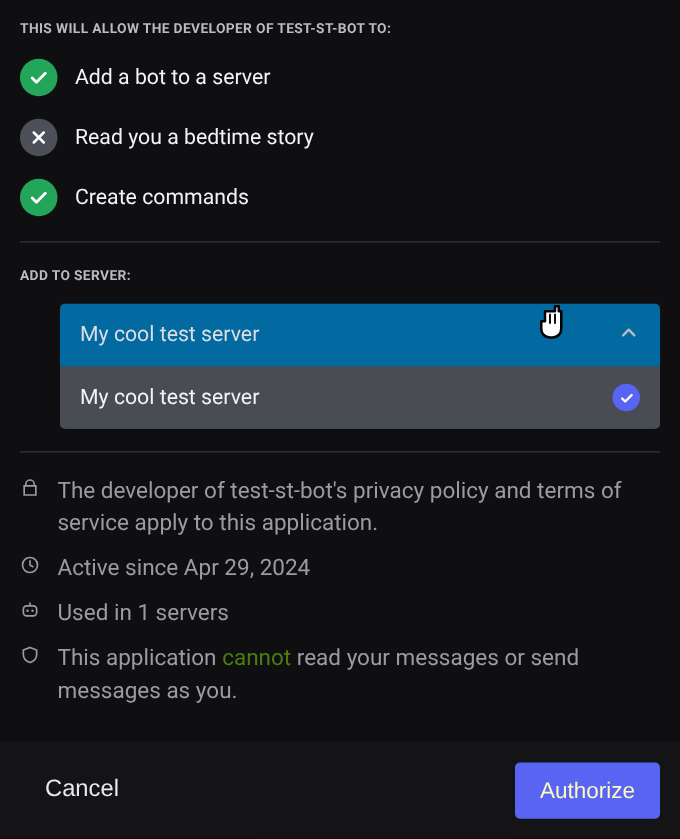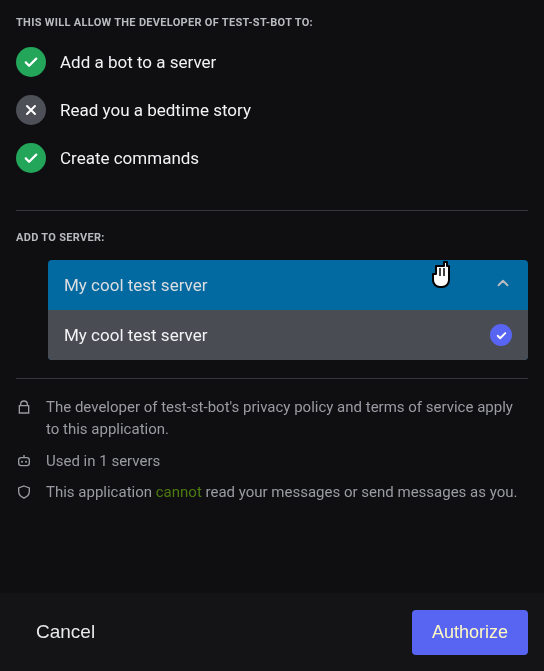--- a/index.html
+++ b/index.html
@@ -13,21 +13,21 @@
   .content {
     padding: 16px 16px 0 16px;
   }
   .section-title {
     font-size: 11px;
     font-weight: 700;
     letter-spacing: 0.3px;
     color: #b9bbbe;
     margin-bottom: 16px;
   }
-  .perm-list { margin-bottom: 37px; text-align: right; }
+  .perm-list { margin-bottom: 20px; text-align: right; }
   .perm {
     display: flex;
     align-items: center;
     gap: 14px;
     margin: 18px 0;
   }
   .perm-icon {
     width: 30px; height: 30px;
     border-radius: 50%;
     display: flex; align-items: center; justify-content: center;
@@ -95,21 +95,21 @@
 
   .info-list { margin-top: 2px; }
   .info-row {
     display: flex;
     align-items: flex-start;
     gap: 14px;
     margin: 10px 0;
   }
   .info-row svg { flex: 0 0 16px; margin-top: 2px; }
   .info-text {
-    font-size: 15px;
+    font-size: 18px;
     color: #9a9ca1;
     line-height: 1.45;
   }
   .info-text .strong { color: #4d7c0f; font-weight: 400; margin-top: 36px; }
 
   .footer {
     position: absolute;
     left: 0; right: 0; bottom: 0;
     height: 78px;
     background: #141417;
@@ -207,20 +207,27 @@
 
   <div class="info-list">
     <div class="info-row">
       <svg width="16" height="16" viewBox="0 0 24 24">
           <path d="M7 10 V8 a5 5 0 0 1 10 0 v2 M5 10 h14 v11 H5 z" fill="none" stroke="#9a9ca1" stroke-width="2"></path>
         </svg>
       <div class="info-text">The developer of test-st-bot's privacy policy and terms of service apply to this application.</div>
     </div>
     <div class="info-row">
       <svg width="16" height="16" viewBox="0 0 24 24">
+          <circle cx="12" cy="12" r="9" fill="none" stroke="#9a9ca1" stroke-width="2"></circle>
+          <path d="M12 7 v5 l3.5 2" stroke="#9a9ca1" stroke-width="2" fill="none" stroke-linecap="round"></path>
+        </svg>
+      <div class="info-text">Active since Apr 29, 2024</div>
+    </div>
+    <div class="info-row">
+      <svg width="16" height="16" viewBox="0 0 24 24">
           <rect x="4" y="7" width="16" height="12" rx="4" fill="none" stroke="#9a9ca1" stroke-width="2"></rect>
           <circle cx="9" cy="13" r="1.5" fill="#9a9ca1"></circle>
           <circle cx="15" cy="13" r="1.5" fill="#9a9ca1"></circle>
           <line x1="12" y1="3" x2="12" y2="7" stroke="#9a9ca1" stroke-width="2"></line>
         </svg>
       <div class="info-text">Used in 1 servers</div>
     </div>
     <div class="info-row">
       <svg width="16" height="16" viewBox="0 0 24 24">
           <path d="M12 3 L20 6 v5 c0 5 -3.5 8.5 -8 10 c-4.5 -1.5 -8 -5 -8 -10 V6 z" fill="none" stroke="#9a9ca1" stroke-width="2"></path>

